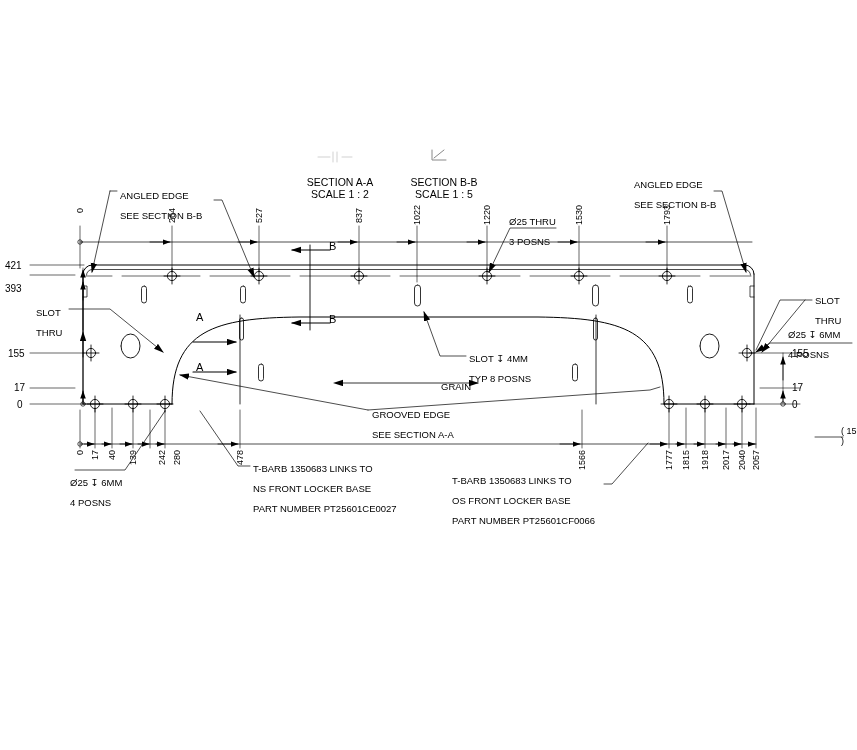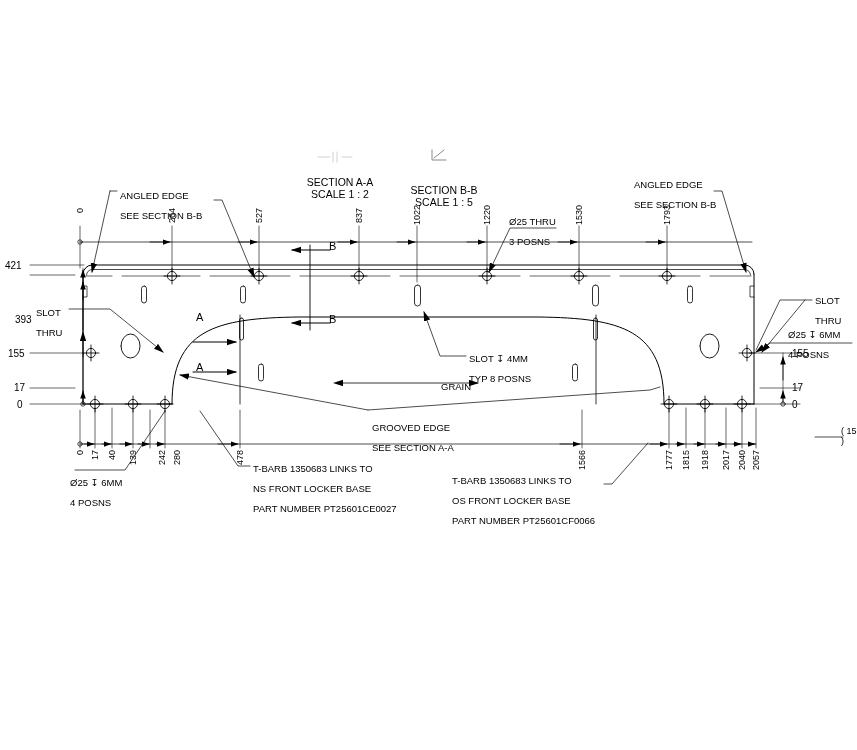--- a/index.html
+++ b/index.html
@@ -240,40 +240,40 @@
       <path d="M432,150 L432,160 L446,160"></path>
       <path d="M434,158 L444,150"></path>
     </g>
 
     <path d="M815,437 L843,437" stroke-width="0.7"></path>
   </g>
 </svg>
 
 <div class="ttl" style="left:285px;top:176px;width:110px;"><span>SECTION A-A</span><br><span>SCALE 1 : 2</span></div>
 
-<div class="ttl" style="left:390px;top:184px;width:108px;"><span>SECTION B-B</span><br><span>SCALE 1 : 5</span></div>
+<div class="ttl" style="left:390px;top:176px;width:108px;"><span>SECTION B-B</span><br><span>SCALE 1 : 5</span></div>
 
 <div class="note" style="left:120px;top:186px;">ANGLED EDGE
 SEE SECTION B-B</div>
 <div class="note" style="left:634px;top:175px;">ANGLED EDGE
 SEE SECTION B-B</div>
 <div class="note" style="left:509px;top:212px;">Ø25 THRU
 3 POSNS</div>
 <div class="note" style="left:36px;top:303px;">SLOT
 THRU</div>
 <div class="note" style="left:815px;top:291px;">SLOT
 THRU</div>
 <div class="note" style="left:788px;top:325px;">Ø25 ↧ 6MM
 4 POSNS</div>
 <div class="note" style="left:70px;top:473px;">Ø25 ↧ 6MM
 4 POSNS</div>
 <div class="note" style="left:469px;top:349px;">SLOT ↧ 4MM
 TYP 8 POSNS</div>
 <div class="note" style="left:394px;top:377px;margin-left:47px;">GRAIN</div>
-<div class="note" style="left:372px;top:418px;">GROOVED EDGE
+<div class="note" style="left:372px;top:405px;">GROOVED EDGE
 SEE SECTION A-A</div>
 <div class="note" style="left:253px;top:459px;">T-BARB 1350683 LINKS TO
 NS FRONT LOCKER BASE
 PART NUMBER PT25601CE0027</div>
 <div class="note" style="left:452px;top:471px;">T-BARB 1350683 LINKS TO
 OS FRONT LOCKER BASE
 PART NUMBER PT25601CF0066</div>
 <div class="box15" style="left:818px;top:426px;padding-left:23px;">( 15 )</div>
 
 <div class="secl" style="left:196px;top:311px;">A</div>
@@ -300,21 +300,21 @@
 
 <div class="dimv" style="left:577px;top:450px;">1566</div>
 <div class="dimv" style="left:664px;top:450px;">1777</div>
 <div class="dimv" style="left:681px;top:450px;">1815</div>
 <div class="dimv" style="left:700px;top:450px;">1918</div>
 <div class="dimv" style="left:721px;top:450px;">2017</div>
 <div class="dimv" style="left:737px;top:450px;">2040</div>
 <div class="dimv" style="left:751px;top:450px;">2057</div>
 
 <div class="dimh" style="left:5px;top:260px;">421</div>
-<div class="dimh" style="left:15px;top:283px;margin-top:31px;">393</div>
+<div class="dimh" style="left:5px;top:283px;">393</div>
 <div class="dimh" style="left:8px;top:348px;">155</div>
 <div class="dimh" style="left:14px;top:382px;">17</div>
 <div class="dimh" style="left:17px;top:399px;">0</div>
 
 <div class="dimh" style="left:792px;top:348px;">155</div>
 <div class="dimh" style="left:792px;top:382px;">17</div>
 <div class="dimh" style="left:792px;top:399px;">0</div>
 
 </div>
 

